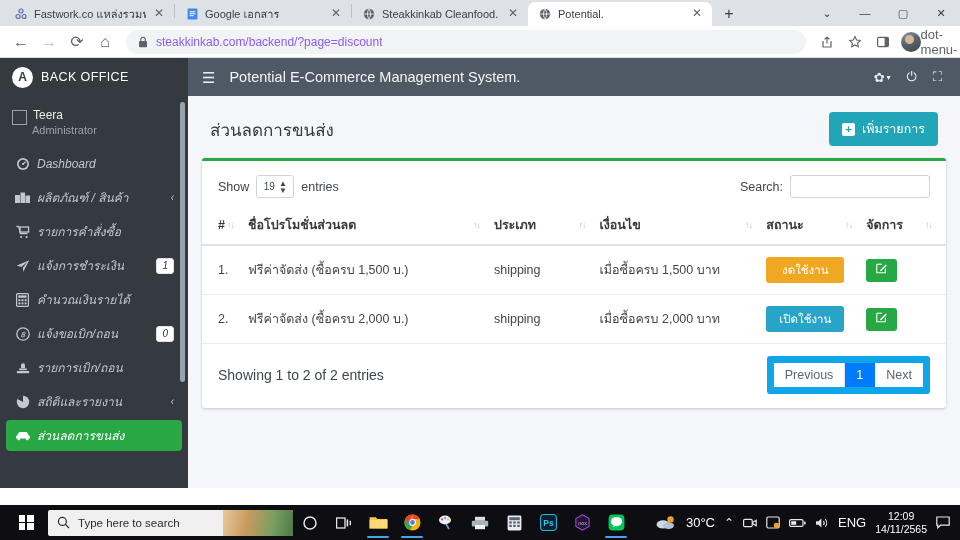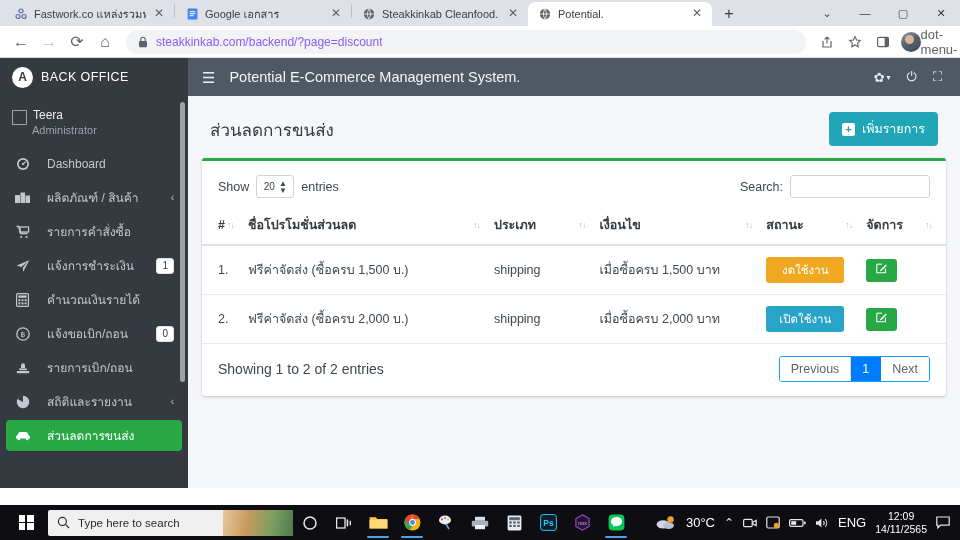--- a/index.html
+++ b/index.html
@@ -102,23 +102,24 @@
     display: flex; align-items: flex-start; gap: 6px; padding: 12px 10px 10px 12px;
   }
   .sb-user-box {
     width: 15px; height: 15px; border: 1.6px solid #9aa2ab; flex: 0 0 15px; margin-top: 2px;
   }
   .sb-user-name { color: #e9ecef; font-size: 12px; line-height: 15px; }
   .sb-user-role { color: #9aa2ab; font-size: 11px; line-height: 15px; padding-left: 10px; }
 
   .sb-list { padding: 4px 6px 0 6px; }
   .sb-item {
-    display: flex; align-items: center; gap: 16px; height: 31px;
+    display: flex; align-items: center; gap: 6px; height: 31px;
     padding: 0 8px; border-radius: 4px; color: #c2c7d0; font-size: 12px;
     margin-bottom: 3px;
+    font-style: italic;
   }
   .sb-item.active { background: #28a745; color: #ffffff; }
   .sb-ic { width: 17px; flex: 0 0 17px; display: flex; align-items: center; justify-content: center; }
   .sb-label { flex: 1 1 auto; white-space: nowrap; }
   .sb-chev { font-size: 10px; color: #c2c7d0; }
   .sb-badge {
     background: #ffffff; color: #343a40; font-size: 10px; border-radius: 3px;
     padding: 1px 5px; line-height: 12px; border: 1px solid #dfe3e7;
   }
   .sb-scroll {
@@ -184,21 +185,21 @@
   .badge.warn { background: #f0a722; }
   .badge.info { background: #28a4c9; }
   .btn-edit {
     display: inline-flex; align-items: center; justify-content: center;
     width: 31px; height: 23px; background: #28a745; border-radius: 3px;
     color: #ffffff; font-size: 12px; border: none;
   }
 
   .card-bottom { display: flex; align-items: center; padding: 12px 16px 14px 16px; }
   .entries-info { font-size: 14px; color: #3f474e; }
-  .pager { margin-left: auto; display: flex; border: 1px solid #0ea5e9; border-radius: 3px; overflow: hidden; }
+  .pager { margin-left: auto; display: flex; border: 7px solid #0ea5e9; border-radius: 3px; overflow: hidden; }
   .pg {
     padding: 5px 11px; font-size: 12.5px; color: #5b6672; background: #ffffff;
     border-right: 1px solid #dee2e6;
   }
   .pg:last-child { border-right: none; }
   .pg.current { background: #007bff; color: #ffffff; border-color: #007bff; }
 
   
   .taskbar {
     position: absolute; left: 0; bottom: 0; width: 960px; height: 35px;
@@ -465,21 +466,21 @@
           <span class="plus-sq">+</span>
           <span>เพิ่มรายการ</span>
         </button>
       </div>
 
       <div class="card">
         <div class="card-top">
           <div class="show-group">
             <span>Show</span>
             <div class="len-select">
-              <span>20</span>
+              <span>19</span>
               <span class="len-arrows">▲<br>▼</span>
             </div>
             <span>entries</span>
           </div>
           <div class="search-group">
             <span>Search:</span>
             <input class="search-input" type="text" value="" placeholder="" style="">
           </div>
         </div>
 

